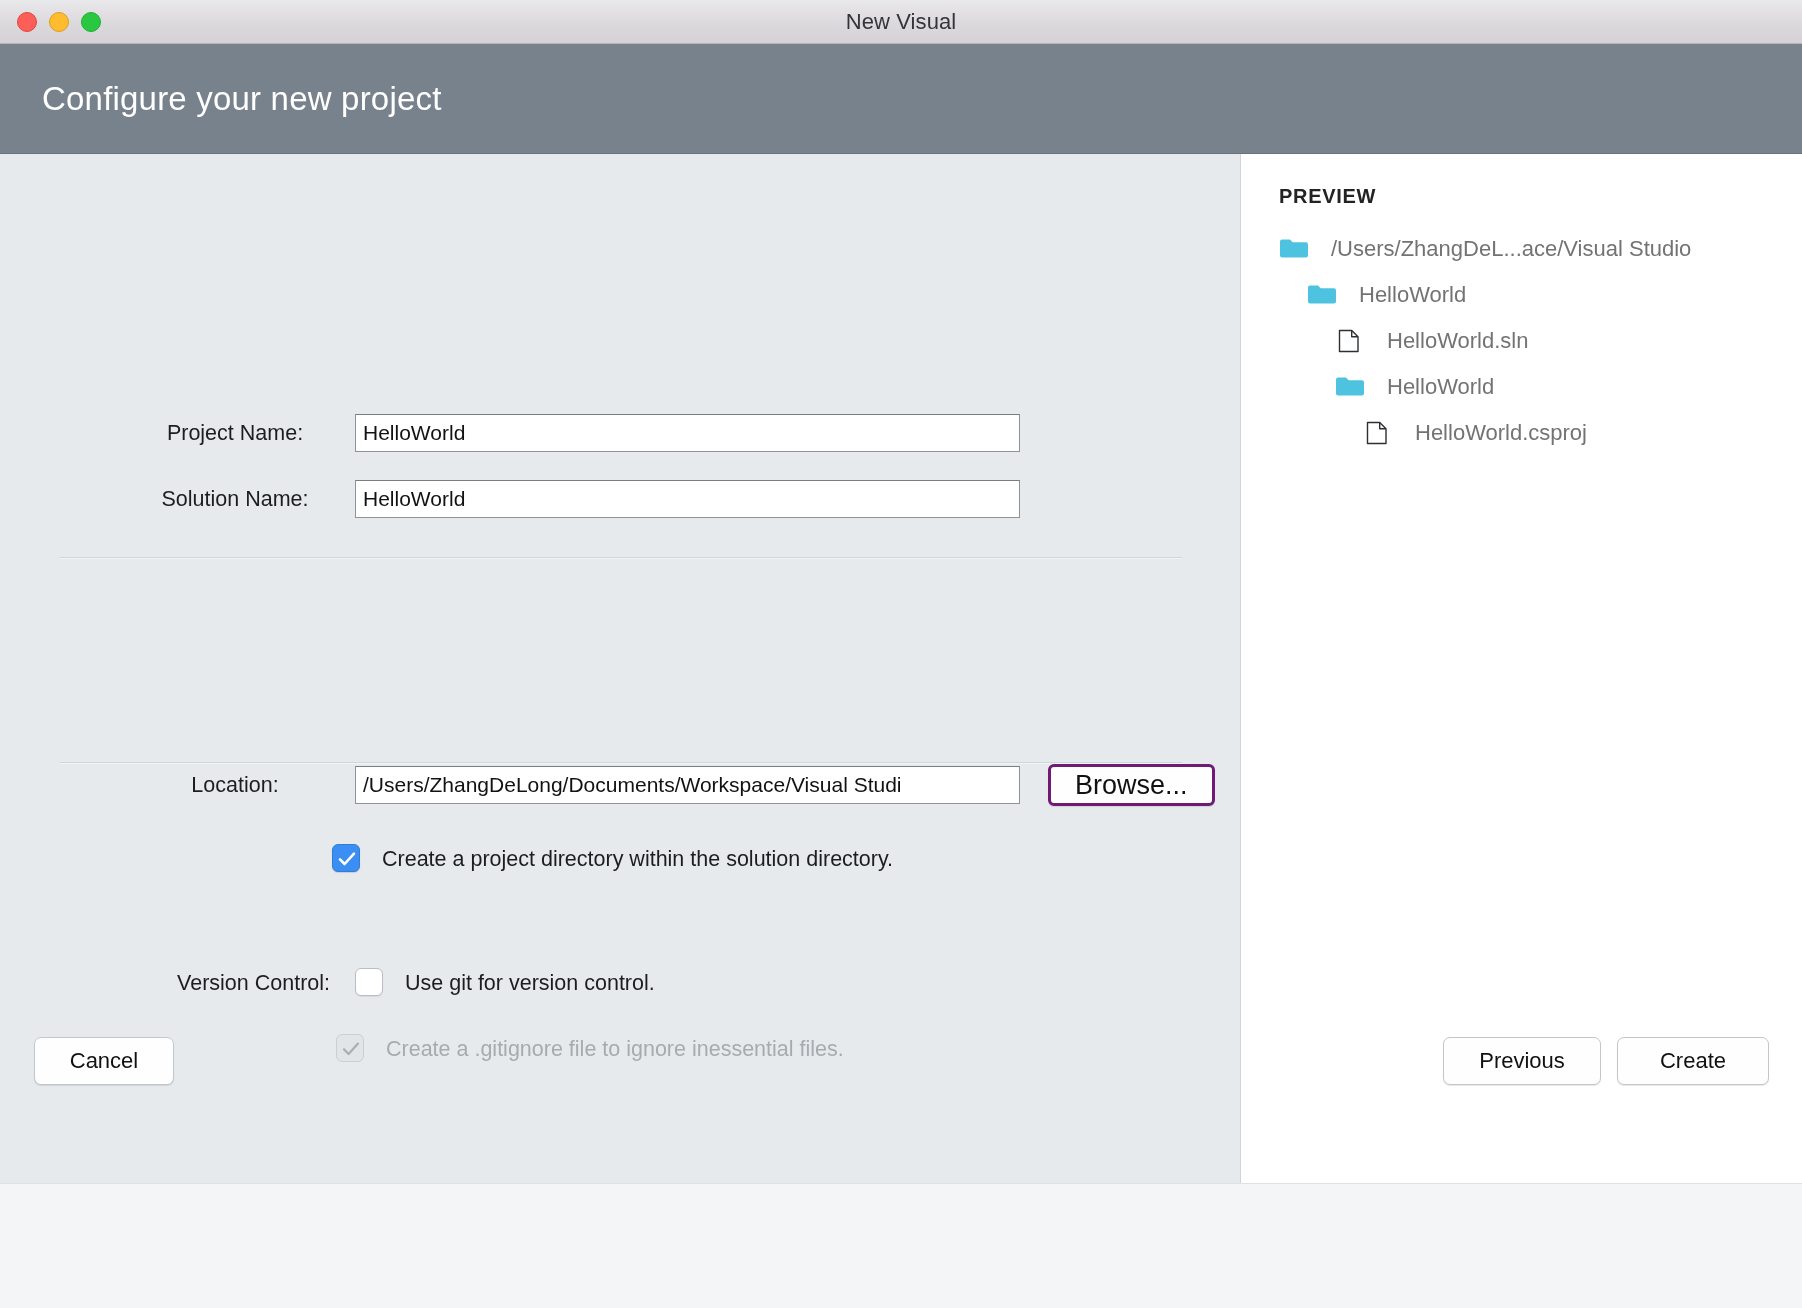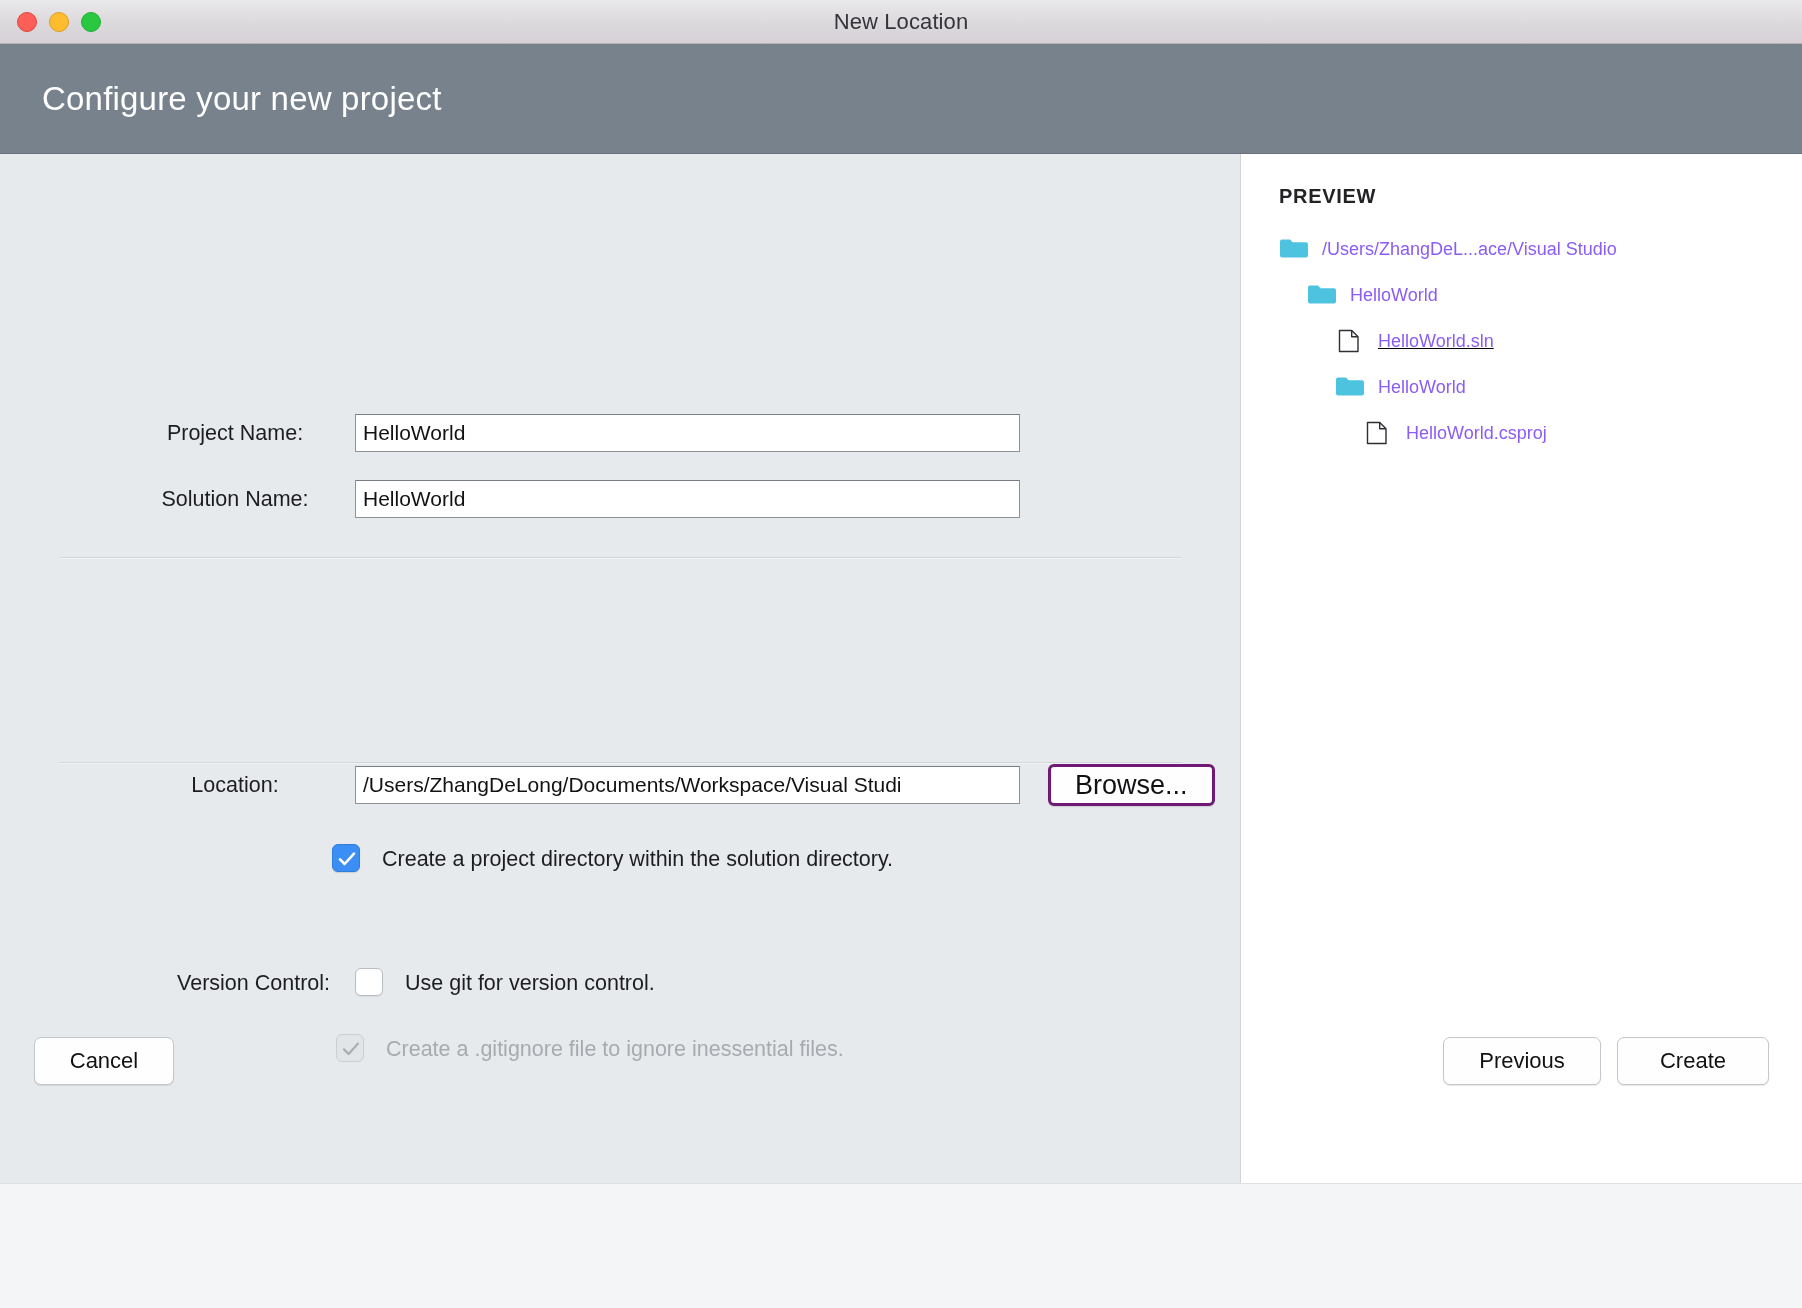--- a/index.html
+++ b/index.html
@@ -221,23 +221,23 @@
     color: #232326;
     letter-spacing: .7px;
   }
   .tree { position: absolute; top: 72px; left: 38px; }
   .tree-node {
     display: flex;
     align-items: center;
     height: 46px;
   }
   .tree-node .node-label {
-    margin-left: 13px;
-    font-size: 18px;
-    color: #8b5cf6;
+    margin-left: 22px;
+    font-size: 22px;
+    color: #737373;
     white-space: nowrap;
   }
   .folder-icon, .file-icon { flex: 0 0 auto; display: block; }
 
   
   .footer {
     position: absolute;
     top: 1183px; left: 0;
     width: 1802px;
     height: 125px;
@@ -267,21 +267,21 @@
 <body>
 
 <div class="window">
 
   <div class="titlebar">
     <div class="traffic">
       <span class="light red"></span>
       <span class="light yellow"></span>
       <span class="light green"></span>
     </div>
-    <div class="titlebar-title">New Location</div>
+    <div class="titlebar-title">New Visual</div>
   </div>
 
   <div class="header">
     <h1>Configure your new project</h1>
   </div>
 
   <div class="body">
 
     <div class="form-pane">
 
@@ -340,21 +340,21 @@
               <path d="M1 5.5 a2 2 0 0 1 2-2 h8 l2.6 2.8 h13.4 a2 2 0 0 1 2 2 v11.2 a2 2 0 0 1 -2 2 h-24 a2 2 0 0 1 -2 -2 Z" fill="#4ec3e0"></path>
             </svg>
             <span class="node-label">/Users/ZhangDeL...ace/Visual Studio</span>
           </div>
           <div class="tree-node" style="margin-left: 28px;">
             <svg width="30" height="26" viewBox="0 0 30 26" class="folder-icon">
               <path d="M1 5.5 a2 2 0 0 1 2-2 h8 l2.6 2.8 h13.4 a2 2 0 0 1 2 2 v11.2 a2 2 0 0 1 -2 2 h-24 a2 2 0 0 1 -2 -2 Z" fill="#4ec3e0"></path>
             </svg>
             <span class="node-label">HelloWorld</span>
           </div>
-          <div class="tree-node" style="margin-left: 56px; text-decoration: underline;">
+          <div class="tree-node" style="margin-left: 56px;">
             <svg width="30" height="26" viewBox="0 0 30 26" class="file-icon">
               <path d="M4.5 2.5 h12.2 l6.3 6.2 v14.8 h-18.5 Z" fill="#ffffff" stroke="#2c2f33" stroke-width="1.4" stroke-linejoin="round"></path>
               <path d="M16.7 2.5 v6.2 h6.3" fill="none" stroke="#2c2f33" stroke-width="1.4" stroke-linejoin="round"></path>
             </svg>
             <span class="node-label">HelloWorld.sln</span>
           </div>
           <div class="tree-node" style="margin-left: 56px;">
             <svg width="30" height="26" viewBox="0 0 30 26" class="folder-icon">
               <path d="M1 5.5 a2 2 0 0 1 2-2 h8 l2.6 2.8 h13.4 a2 2 0 0 1 2 2 v11.2 a2 2 0 0 1 -2 2 h-24 a2 2 0 0 1 -2 -2 Z" fill="#4ec3e0"></path>
             </svg>

